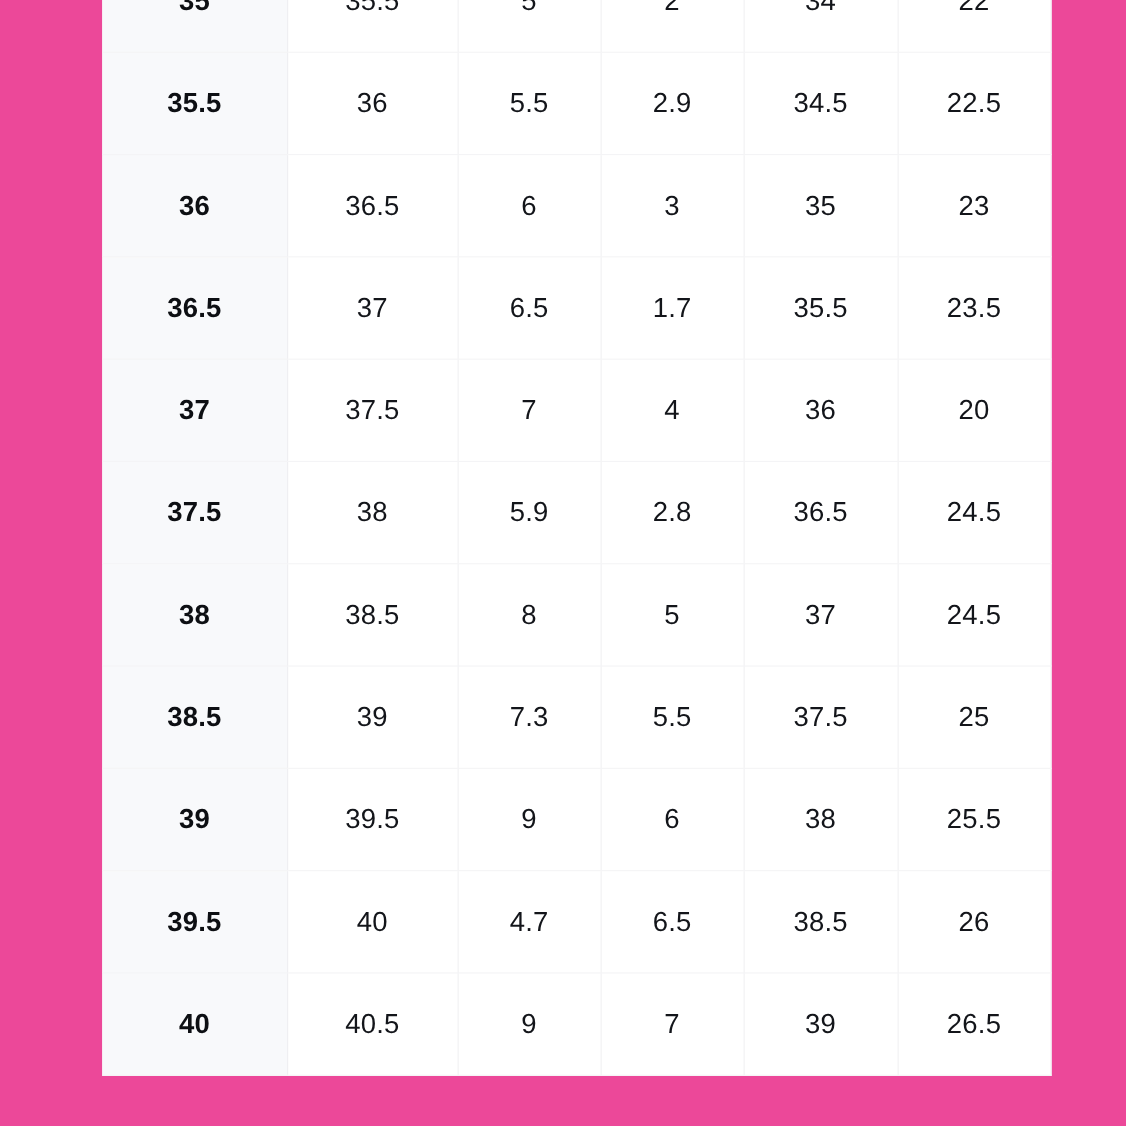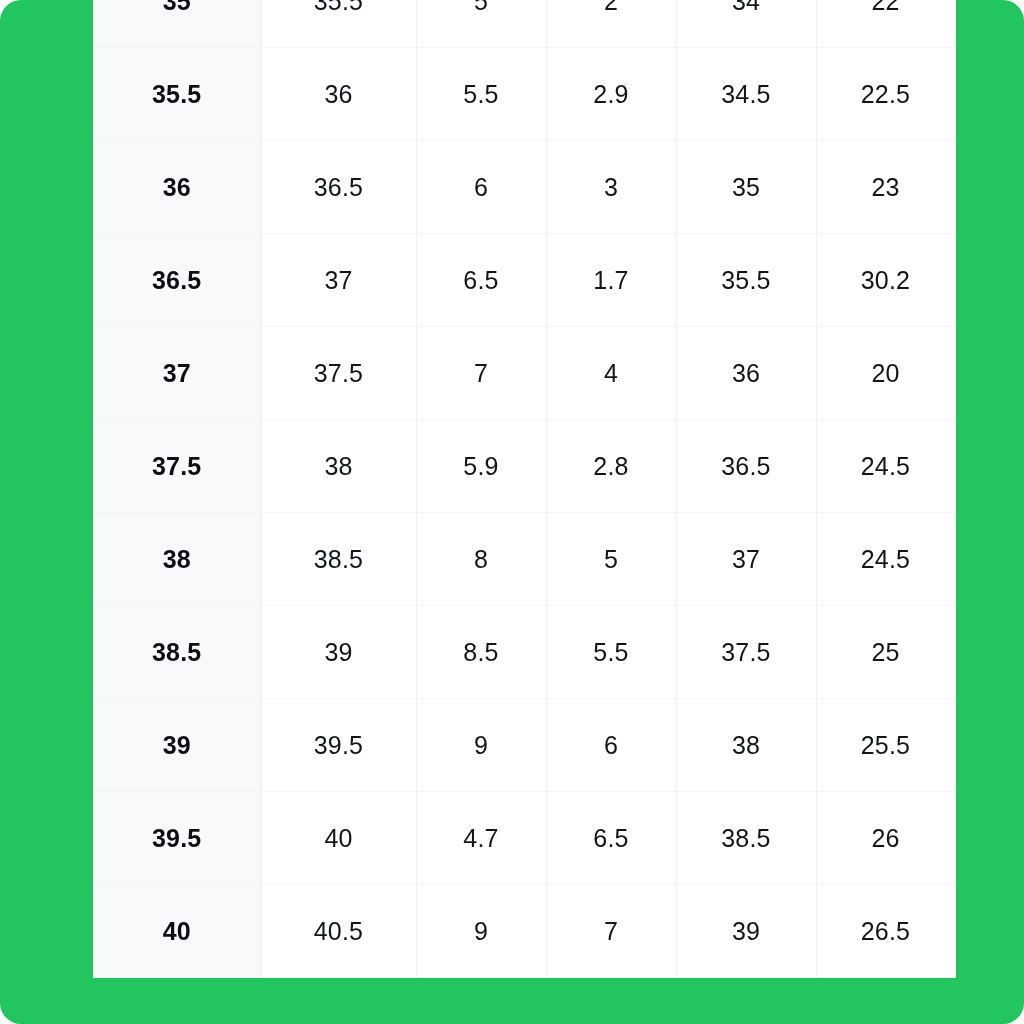--- a/index.html
+++ b/index.html
@@ -12,23 +12,22 @@
     height: 1024px;
     overflow: hidden;
     font-family: "Liberation Sans", sans-serif;
     -webkit-font-smoothing: antialiased;
   }
 
   #viewport {
     position: relative;
     width: 1024px;
     height: 1024px;
-    background: #22c55e;
+    background: #ec4899;
     overflow: hidden;
-    border-radius: 21px;
   }
 
   
   #table-shell {
     position: absolute;
     left: 93px;
     top: -45px;
     width: 862px;
   }
 
@@ -114,21 +113,21 @@
             <td>3</td>
             <td>35</td>
             <td>23</td>
           </tr>
           <tr>
             <td class="rowhead">36.5</td>
             <td>37</td>
             <td>6.5</td>
             <td>1.7</td>
             <td>35.5</td>
-            <td>30.2</td>
+            <td>23.5</td>
           </tr>
           <tr>
             <td class="rowhead">37</td>
             <td>37.5</td>
             <td>7</td>
             <td>4</td>
             <td>36</td>
             <td>20</td>
           </tr>
           <tr>
@@ -143,21 +142,21 @@
             <td class="rowhead">38</td>
             <td>38.5</td>
             <td>8</td>
             <td>5</td>
             <td>37</td>
             <td>24.5</td>
           </tr>
           <tr>
             <td class="rowhead">38.5</td>
             <td>39</td>
-            <td>8.5</td>
+            <td>7.3</td>
             <td>5.5</td>
             <td>37.5</td>
             <td>25</td>
           </tr>
           <tr>
             <td class="rowhead">39</td>
             <td>39.5</td>
             <td>9</td>
             <td>6</td>
             <td>38</td>

